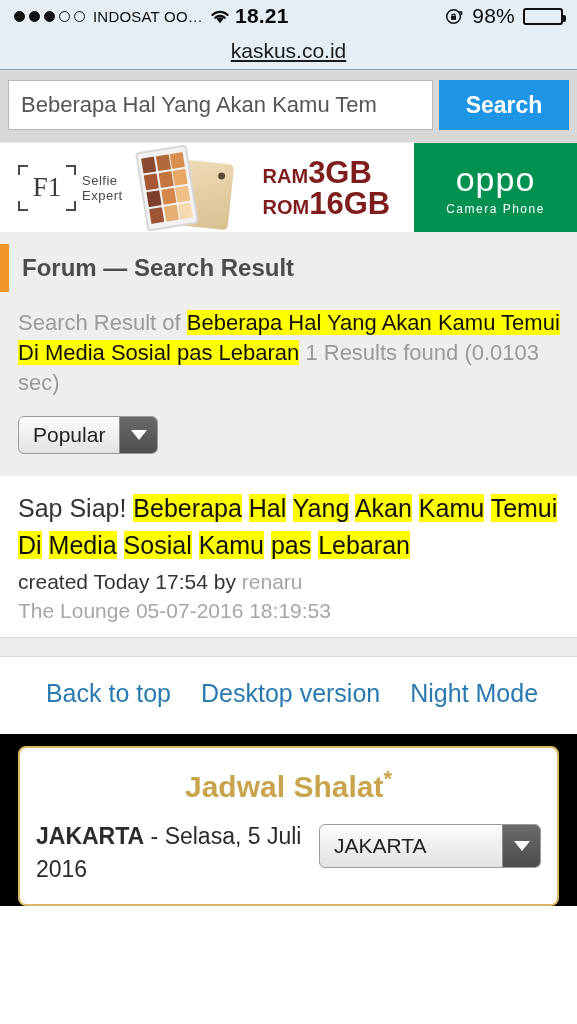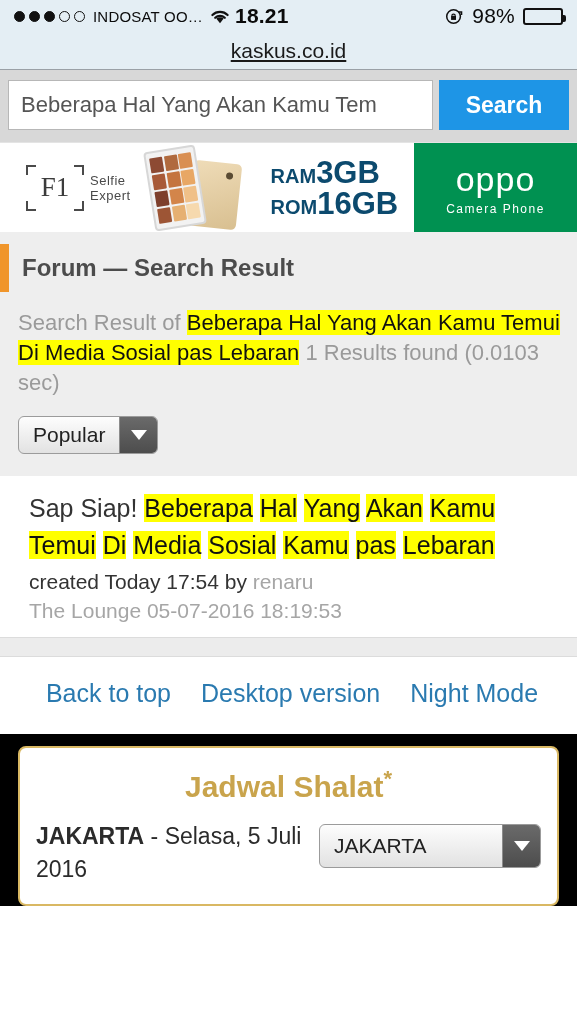--- a/index.html
+++ b/index.html
@@ -78,21 +78,21 @@
   
   .banner {
     position: relative;
     width: 100%; height: 90px;
     background: #ffffff;
     display: flex; align-items: stretch;
     overflow: hidden;
     border-top: 1px solid #e4e4e4;
   }
   .banner-left {
-    flex: 1; display: flex; align-items: center; padding-left: 26px; gap: 6px;
+    flex: 1; display: flex; align-items: center; padding-left: 18px; gap: 6px;
     background: #fff; position: relative;
   }
   .f1mark { position: relative; width: 58px; height: 46px; }
   .f1mark .brk {
     position: absolute; width: 10px; height: 10px; border: 2px solid #4a4a4a;
   }
   .f1mark .tl { top:0; left:0; border-right:none; border-bottom:none; }
   .f1mark .tr { top:0; right:0; border-left:none; border-bottom:none; }
   .f1mark .bl { bottom:0; left:0; border-right:none; border-top:none; }
   .f1mark .br { bottom:0; right:0; border-left:none; border-top:none; }
@@ -114,21 +114,21 @@
   .ph-back {
     position: absolute; left: 48px; top: 16px; width: 48px; height: 66px;
     background: linear-gradient(160deg,#efdcb8,#d8bf90); border-radius: 5px;
     transform: rotate(6deg);
   }
   .ph-back:after {
     content:""; position:absolute; right:8px; top:9px; width:7px; height:7px;
     border-radius:50%; background:#5a4b33;
   }
   .ramrom { margin-left: 12px; line-height: 1; }
-  .ramrom .l1, .ramrom .l2 { display: flex; align-items: baseline; color:#0c4a6e; }
+  .ramrom .l1, .ramrom .l2 { display: flex; align-items: baseline; color:#7f1d1d; }
   .ramrom .small { font-size: 20px; font-weight: bold; font-family: "Liberation Sans", sans-serif; }
   .ramrom .big { font-size: 31px; font-weight: bold; font-family: "Liberation Sans", sans-serif; }
   .banner-right {
     width: 163px; background: #009151; color: #fff;
     display: flex; flex-direction: column; align-items: center; justify-content: center;
   }
   .oppo-logo { font-size: 34px; letter-spacing: 1px; font-family: "Liberation Sans", sans-serif; }
   .oppo-sub { font-size: 12px; letter-spacing: 1.5px; margin-top: 3px; }
 
   
@@ -162,21 +162,21 @@
     width: 38px; background: linear-gradient(#6a6a6a,#4d4d4d);
     display: flex; align-items: center; justify-content: center;
     border-left: 1px solid #8c8c8c;
   }
   .select .arrow span {
     width: 0; height: 0; border-left: 8px solid transparent;
     border-right: 8px solid transparent; border-top: 10px solid #fff;
   }
 
   
-  .result { background: #fff; padding: 14px 16px 14px 29px; }
+  .result { background: #fff; padding: 14px 16px 14px 18px; }
   .result-title {
     font-size: 25px; line-height: 37px; color: #333;
   }
   .result-meta1 { margin-top: 6px; font-size: 21px; color: #333; }
   .result-meta1 .author { color: #a6a6a6; }
   .result-meta2 { margin-top: 5px; font-size: 21px; color: #a6a6a6; }
 
   .divider { height: 20px; background: #ececec; border-top: 1px solid #dcdcdc; border-bottom: 1px solid #dcdcdc; }
 
   

